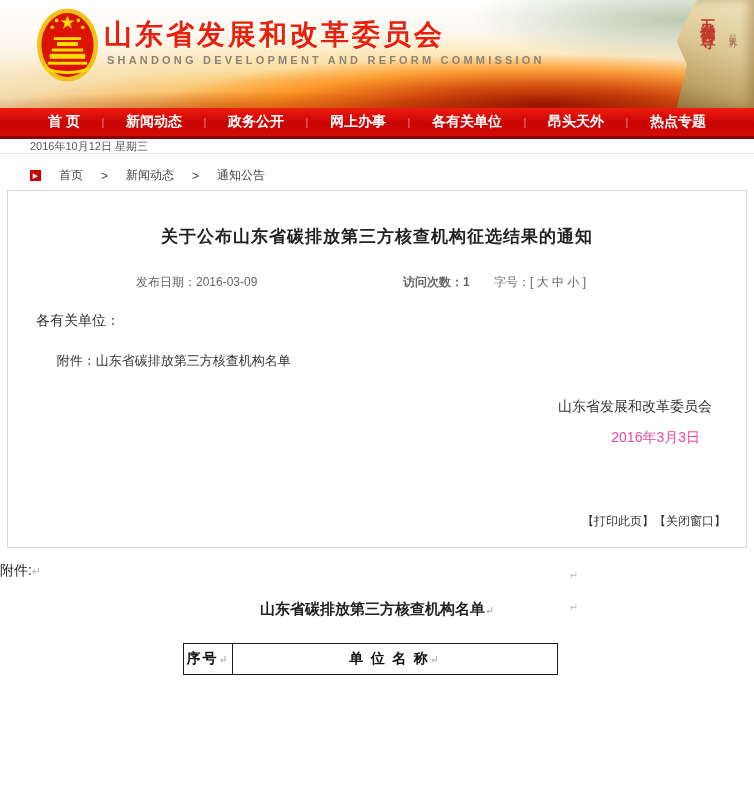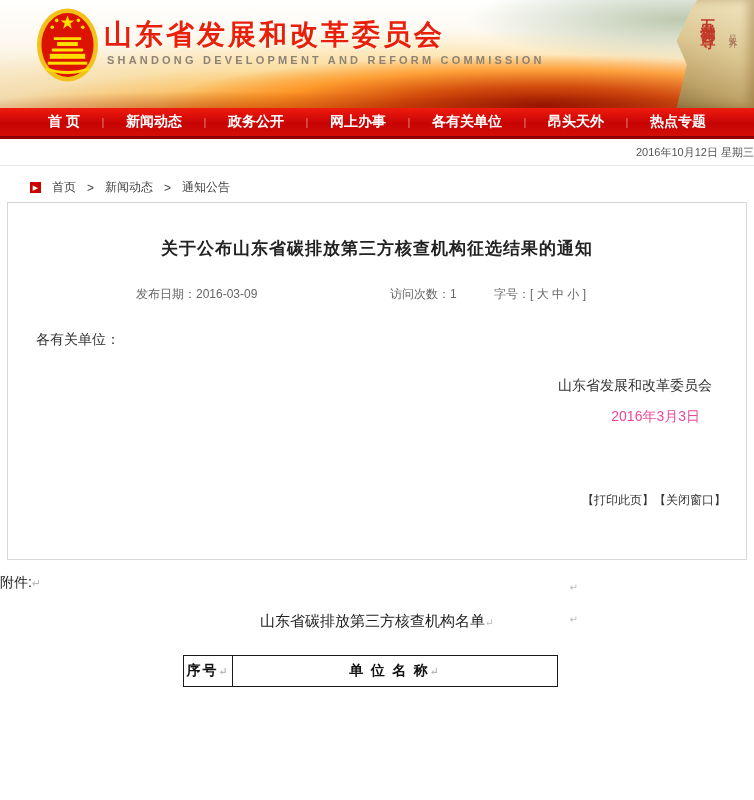--- a/index.html
+++ b/index.html
@@ -55,58 +55,58 @@
   .nav{
     height:31px; display:flex; align-items:center; justify-content:space-between;
     padding:0 48px; background:linear-gradient(180deg,#ef1c0e 0%,#c70404 55%,#d40e06 100%);
     border-bottom:3px solid #8f0000;
   }
   .nav-item{ color:#fff; font-size:14px; font-weight:bold; cursor:pointer; white-space:nowrap; }
   .nav-sep{ color:rgba(255,220,220,.55); font-size:11px; }
 
   
   .datebar{
-    height:27px; display:flex; align-items:center; padding-left:81px;
-    font-size:11px; color:#555; border-bottom:1px solid #e8e8e8; background:#fff;justify-content:flex-end;
-  }
-
-  
-  .breadcrumb{ display:flex; align-items:center; gap:11px; margin:13px 0 6px 30px; font-size:12px; color:#444; }
+    height:15px; display:flex; align-items:center; padding-left:30px;
+    font-size:11px; color:#555; border-bottom:1px solid #e8e8e8; background:#fff;
+  }
+
+  
+  .breadcrumb{ display:flex; align-items:center; gap:18px; margin:13px 0 6px 30px; font-size:12px; color:#444; }
   .crumb-icon{
     width:11px; height:11px; background:#cc0000; color:#fff; font-size:7px;
     display:flex; align-items:center; justify-content:center; line-height:1;
   }
   .crumb-link{ cursor:pointer; }
   .crumb-sep{ color:#444; }
 
   
   .content-box{
     margin:4px 7px 0 7px; border:1px solid #d6d6d6; background:#fff;
     padding:34px 0 10px 0; position:relative; min-height:358px;
   }
   .article-title{ text-align:center; font-size:17px; font-weight:bold; color:#222;
     font-family:Liberation Mono, monospace; letter-spacing:1px; }
   .meta-row{ position:relative; height:16px; margin-top:26px; font-size:12px; color:#666; }
   .meta-publish{ position:absolute; left:128px; }
-  .meta-visits{ position:absolute; left:382px; }
+  .meta-visits{ position:absolute; left:395px;font-weight:bold; }
   .meta-size{ position:absolute; left:486px; }
   .meta-size .opts{ cursor:pointer; }
-  .body-text{ padding:0 28px; margin-top:25px; font-size:14px; color:#333; line-height:1.72; }
+  .body-text{ padding:0 28px; margin-top:18px; font-size:14px; color:#333; line-height:1.72; }
   .para{ text-indent:2.3em; margin-top:12px; }
   .attach-ref{ margin-top:18px; text-indent:1.6em; font-size:13px; color:#333; }
   .sign-name{ text-align:right; padding-right:34px; margin-top:26px; font-size:14px; color:#333; }
   .sign-date{ text-align:right; padding-right:46px; margin-top:13px; font-size:14px; color:#ec4899; }
   .print-bar{ text-align:right; padding-right:20px; margin-top:66px; font-size:12px; color:#333; }
   .print-bar span{ cursor:pointer; }
 
   
   .word{ position:relative; padding-top:14px; }
   .word-label{ font-size:14px; color:#222; }
   .pmark{ color:#b9b9b9; font-size:11px; }
-  .word-title{ text-align:center; margin-top:20px; font-size:15px; font-weight:normal; color:#222;
+  .word-title{ text-align:center; margin-top:20px; font-size:15px; font-weight:bold; color:#222;
     font-family:"Liberation Serif","DejaVu Serif",serif; }
   .word-table{ margin:24px 0 0 183px; border-collapse:collapse; width:375px;
     font-family:"Liberation Serif","DejaVu Serif",serif; }
   .word-table th,.word-table td{ border:1.5px solid #1a1a1a; }
   .word-table th{ font-size:14px; font-weight:bold; color:#111; height:31px; letter-spacing:2px; }
   .col-no{ width:49px; }
   .row-endmarks{ position:absolute; right:176px; font-size:10px; color:#bbb; }
 </style>
 </head>
 <body>
@@ -170,20 +170,21 @@
   <div class="article-title">关于公布山东省碳排放第三方核查机构征选结果的通知</div>
 
   <div class="meta-row">
     <span class="meta-publish"><span>发布日期：</span><span>2016-03-09</span></span>
     <span class="meta-visits"><span>访问次数：</span><span>1</span></span>
     <span class="meta-size"><span>字号：</span><span class="opts">[ 大 中 小 ]</span></span>
   </div>
 
   <div class="body-text">
     <div>各有关单位：</div>
+    <div class="attach-ref">附件：山东省碳排放第三方核查机构名单</div>
   </div>
 
   <div class="sign-name">山东省发展和改革委员会</div>
   <div class="sign-date">2016年3月3日</div>
 
   <div class="print-bar">
     <span>【打印此页】</span><span>【关闭窗口】</span>
   </div>
 </div>
 

